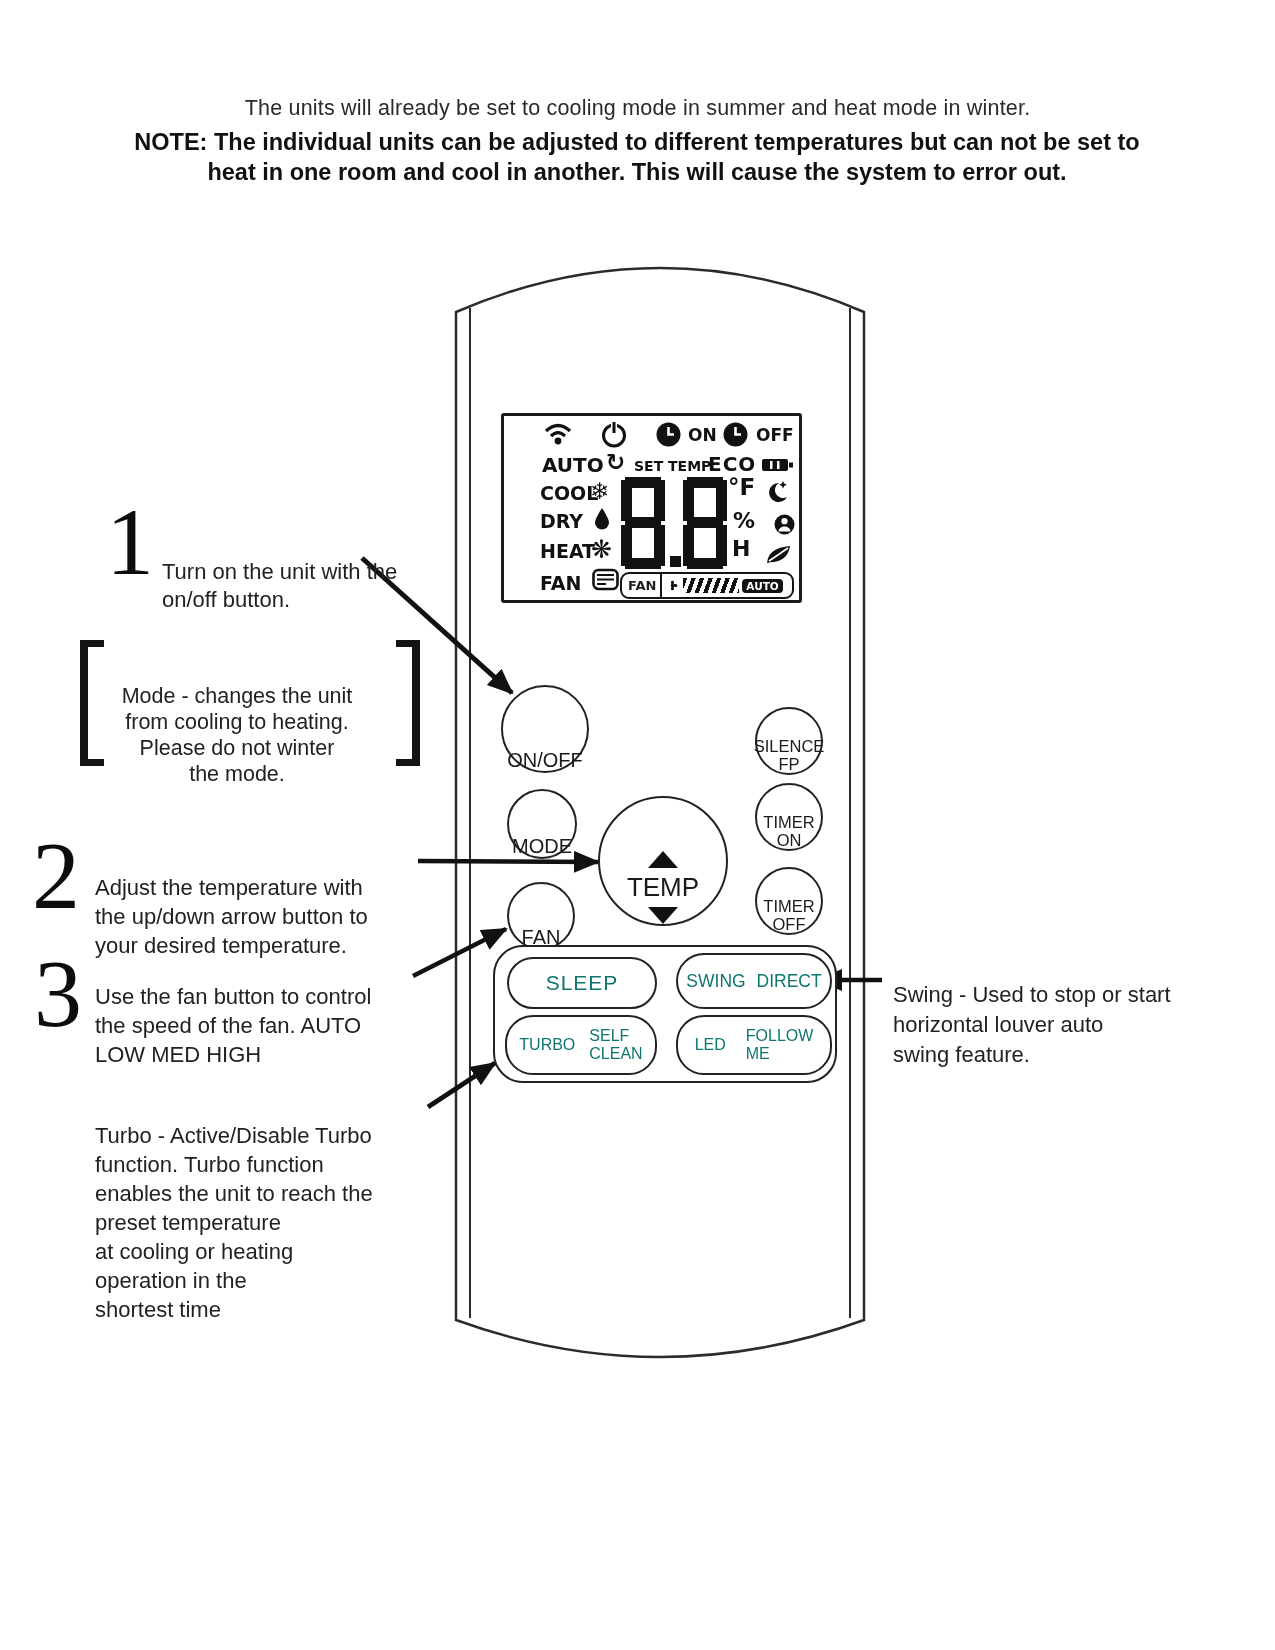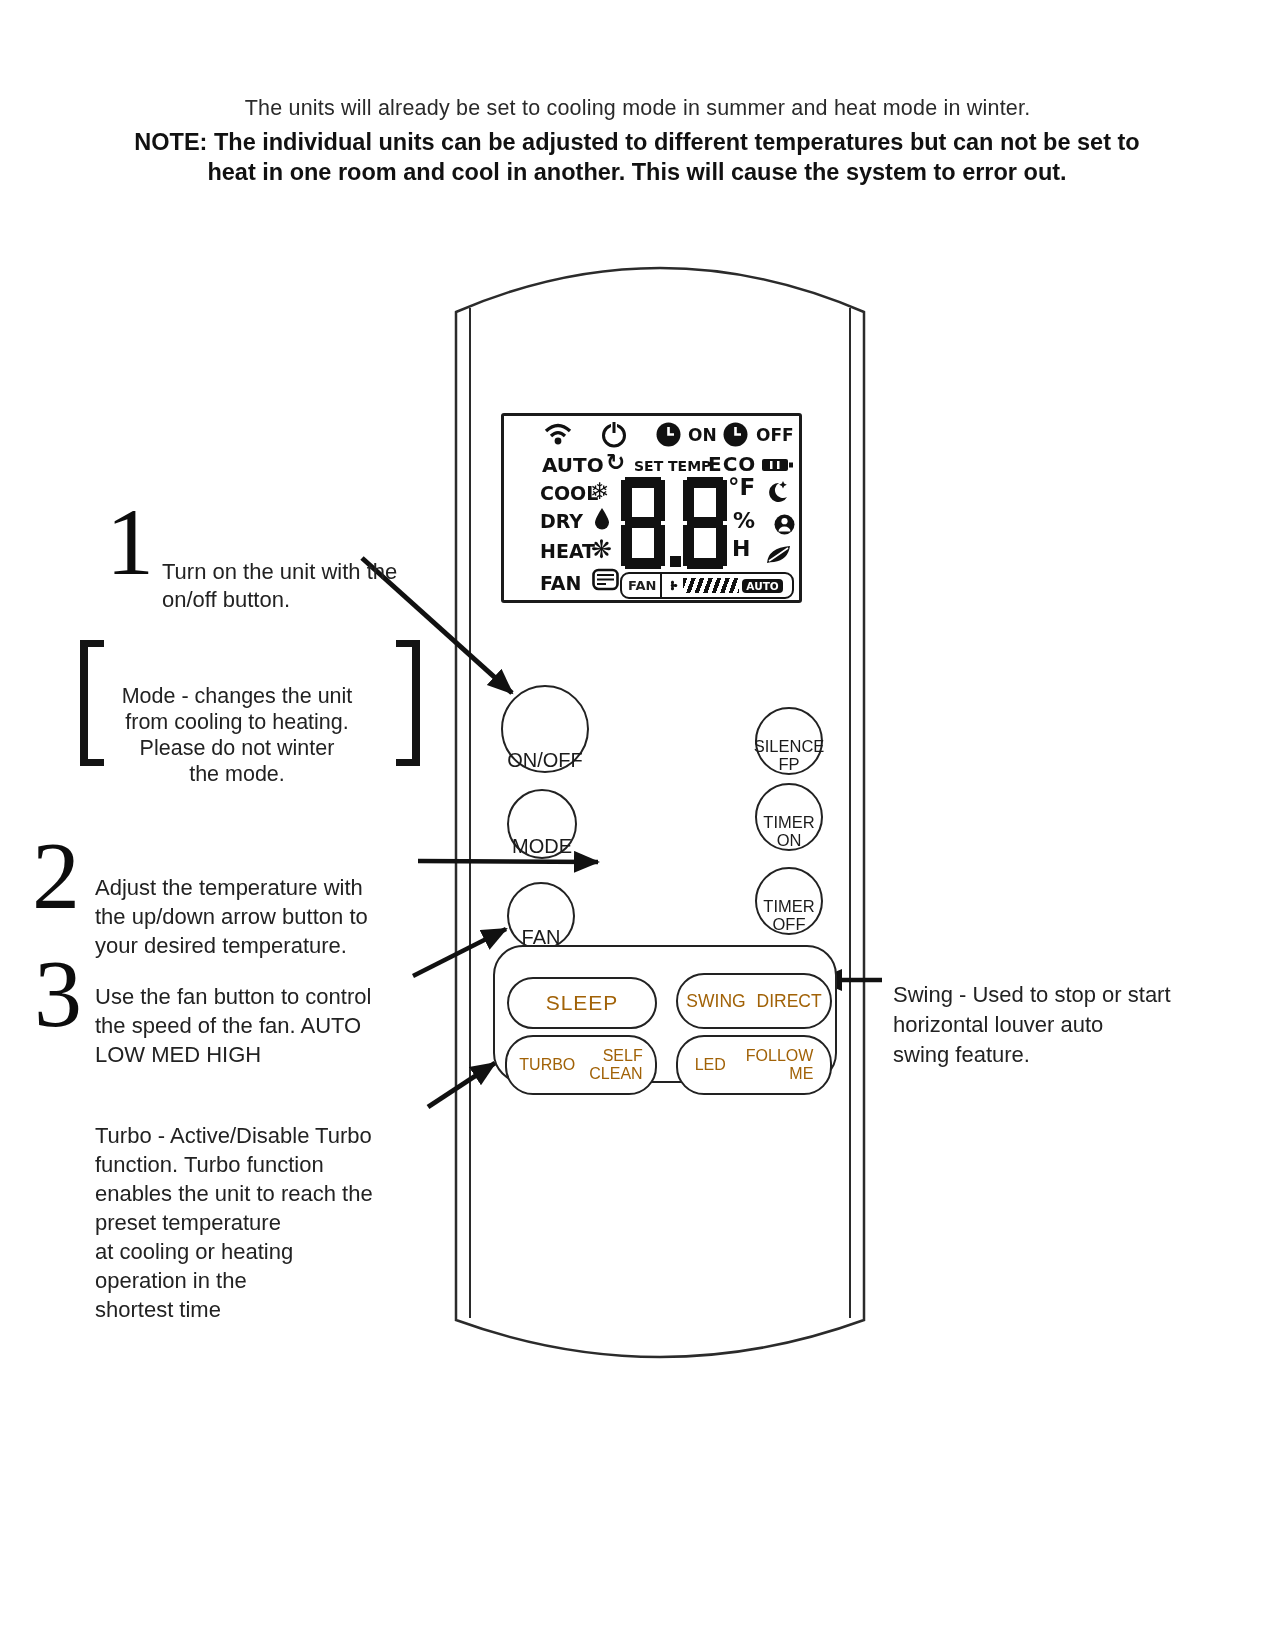--- a/index.html
+++ b/index.html
@@ -21,22 +21,22 @@
   .fanbar .fb-lbl{font-family:"DejaVu Sans",sans-serif;font-weight:bold;font-size:13px;margin:0 4px 0 2px;}
   .fanbar .fb-div{width:2px;height:100%;background:#151515;margin-right:3px;}
   .stripes{width:56px;height:15px;background:repeating-linear-gradient(110deg,#111 0 4px,#fff 4px 8px);margin:0 3px;}
   .autobadge{background:#111;color:#fff;font-family:"DejaVu Sans",sans-serif;font-weight:bold;
              font-size:10.5px;border-radius:4px;padding:1px 4px;line-height:12px;}
   
   .cbtn{position:absolute;border:2.3px solid #222;border-radius:50%;background:#fff;color:#1b1b1b;
         display:flex;flex-direction:column;align-items:center;justify-content:flex-end;
         font-size:20px;line-height:1.05;text-align:center;}
   .small{font-size:16.5px;}
-  .pill{position:absolute;border:2.3px solid #222;border-radius:28px;background:#fff;color:#a16207;
-        display:flex;align-items:center;justify-content:center;text-align:right;margin-top:20px;}
+  .pill{position:absolute;border:2.3px solid #222;border-radius:28px;background:#fff;color:#0f766e;
+        display:flex;align-items:center;justify-content:center;text-align:left;}
   .groupbox{position:absolute;border:2.3px solid #222;border-radius:30px;background:#fff;}
   .tri-up{width:0;height:0;border-left:15px solid transparent;border-right:15px solid transparent;
           border-bottom:17px solid #111;margin-bottom:6px;}
   .tri-down{width:0;height:0;border-left:15px solid transparent;border-right:15px solid transparent;
             border-top:17px solid #111;margin-top:6px;}
   
   .stepnum{position:absolute;font-family:"Liberation Serif",serif;font-size:96px;line-height:1;color:#0d0d0d;}
   .txt{position:absolute;font-size:22px;line-height:29px;color:#222;margin-top:30px;}
   .txt.s1{line-height:27.5px;}
   .mode-note{left:80px;top:640px;width:340px;height:118px;}
@@ -182,20 +182,25 @@
     <span>SILENCE</span>
     <span>FP</span>
   </div>
   <div class="cbtn" style="left:507px;top:789px;width:66px;height:66px">
     <span>MODE</span>
   </div>
   <div class="cbtn small" style="left:755px;top:783px;width:64px;height:64px">
     <span>TIMER</span>
     <span>ON</span>
   </div>
+  <div class="cbtn" style="left:598px;top:796px;width:126px;height:126px;font-size:26px">
+    <div class="tri-up"></div>
+    <span>TEMP</span>
+    <div class="tri-down"></div>
+  </div>
   <div class="cbtn" style="left:507px;top:882px;width:64px;height:64px">
     <span>FAN</span>
   </div>
   <div class="cbtn small" style="left:755px;top:867px;width:64px;height:64px">
     <span>TIMER</span>
     <span>OFF</span>
   </div>
 
   <div class="groupbox" style="left:493px;top:945px;width:340px;height:134px"></div>
   <div class="pill" style="left:507px;top:957px;width:146px;height:48px;font-size:21px;letter-spacing:1px">

